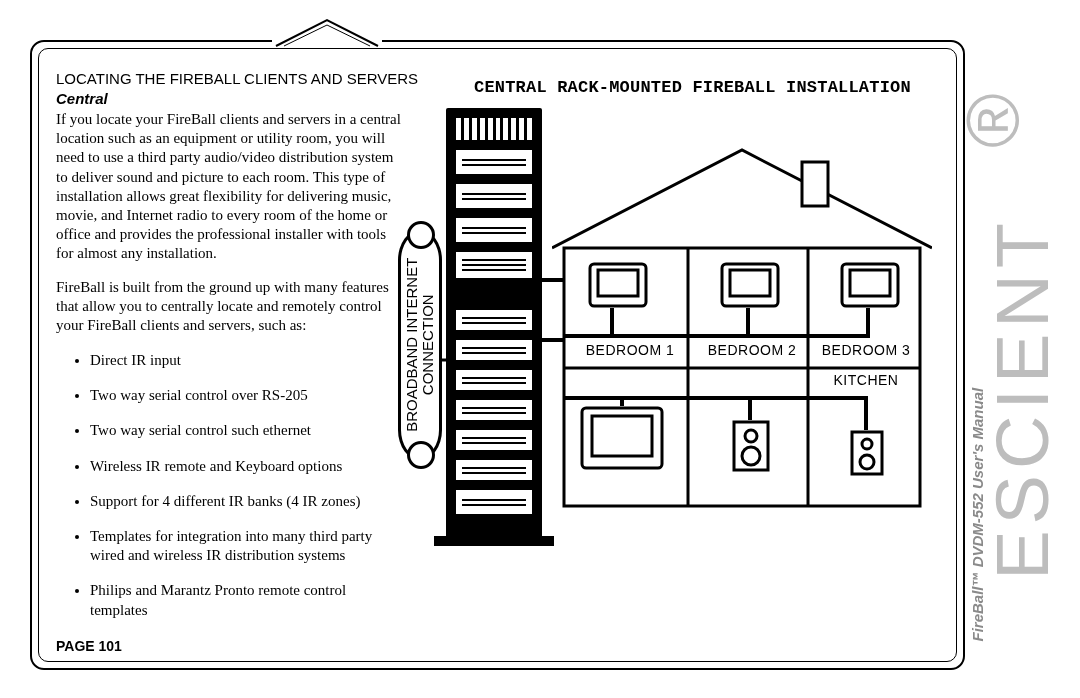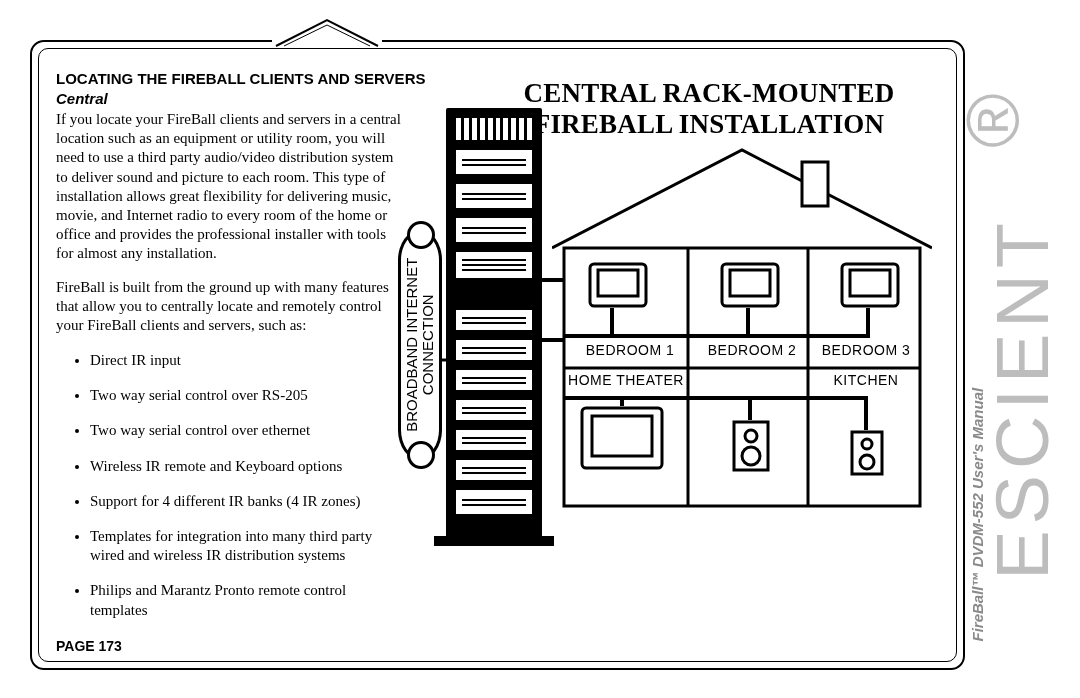--- a/index.html
+++ b/index.html
@@ -57,21 +57,21 @@
   .tab-tri svg { display:block; }
 
   .content {
     position: absolute;
     left: 24px;
     top: 28px;
     width: 885px;
   }
   .heading {
     font-family: Arial, Helvetica, sans-serif;
-    font-weight: 700;
+    font-weight: 400;
     font-size: 15px;
     margin: 0 0 2px 0;
     line-height: 1.2;
   }
   .subhead {
     font-family: Arial, Helvetica, sans-serif;
     font-weight: 700;
     font-style: italic;
     font-size: 15px;
     margin: 0 0 2px 0;
@@ -164,25 +164,24 @@
     top: 18px;
     width: 542px;
     height: 500px;
     font-family: Arial, Helvetica, sans-serif;
   }
   .diagram-title {
     position:absolute;
     left: 70px;
     top: 18px;
     width: 470px;
-    font-family: Liberation Serif, serif;
+    font-family: Liberation Mono, monospace;
     font-weight: 900;
-    font-size: 27px;
+    font-size: 17px;
     letter-spacing: 0.2px;
-    text-align:center;
   }
   
   .rack {
     position:absolute;
     left: 42px;
     top: 48px;
     width: 96px;
     height: 430px;
     background: #000;
     border-radius: 2px;
@@ -308,21 +307,21 @@
 
     <div class="content">
       <p class="heading">LOCATING THE FIREBALL CLIENTS AND SERVERS</p>
       <p class="subhead">Central</p>
       <div class="body-col">
         <p>If you locate your FireBall clients and servers in a central location such as an equipment or utility room, you will need to use a third party audio/video distribution system to deliver sound and picture to each room. This type of installation allows great flexibility for delivering music, movie, and Internet radio to every room of the home or office and provides the professional installer with tools for almost any installation.</p>
         <p>FireBall is built from the ground up with many features that allow you to centrally locate and remotely control your FireBall clients and servers, such as:</p>
         <ul>
           <li>Direct IR input</li>
           <li>Two way serial control over RS-205</li>
-          <li>Two way serial control over ethernet</li>
+          <li>Two way serial control such ethernet</li>
           <li>Wireless IR remote and Keyboard options</li>
           <li>Support for 4 different IR banks (4 IR zones)</li>
           <li>Templates for integration into many third party wired and wireless IR distribution systems</li>
           <li>Philips and Marantz Pronto remote control templates</li>
         </ul>
       </div>
     </div>
 
     <div class="diagram">
       <div class="diagram-title">CENTRAL RACK-MOUNTED FIREBALL INSTALLATION</div>
@@ -471,26 +470,25 @@
             <path d="M12 258 L 70 258 L 70 266"></path>
             <path d="M12 258 L 198 258 L 198 280"></path>
             <path d="M12 258 L 314 258 L 314 290"></path>
           </g>
         </svg>
 
         <div class="room-label" style="left:28px; top:202px; width:100px">BEDROOM 1</div>
         <div class="room-label" style="left:150px; top:202px; width:100px">BEDROOM 2</div>
         <div class="room-label" style="left:264px; top:202px; width:100px">BEDROOM 3</div>
 
-        <div class="room-label2" style="left:14px; top:232px; width:120px">HOME THEATER</div>
         <div class="room-label2" style="left:264px; top:232px; width:100px">KITCHEN</div>
       </div>
     </div>
 
-    <div class="page-foot">PAGE 173</div>
+    <div class="page-foot">PAGE 101</div>
   </div>
 
   <div class="side-brand">
     <div class="side-sub">
       <span>FireBall™ DVDM-552 User's Manual</span>
     </div>
     <div class="brand-text">
       <span>
         <span>ESCIENT</span>
         <span class="brand-reg">®</span>

